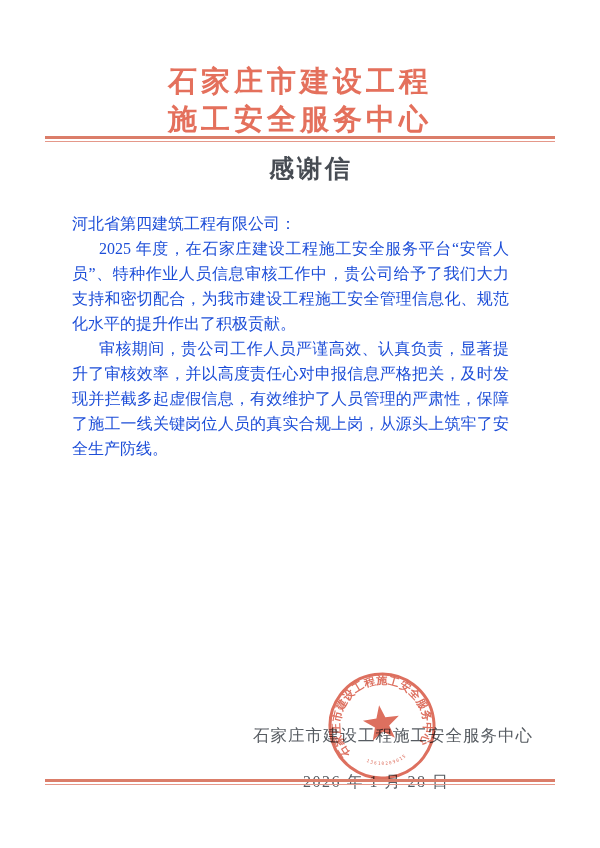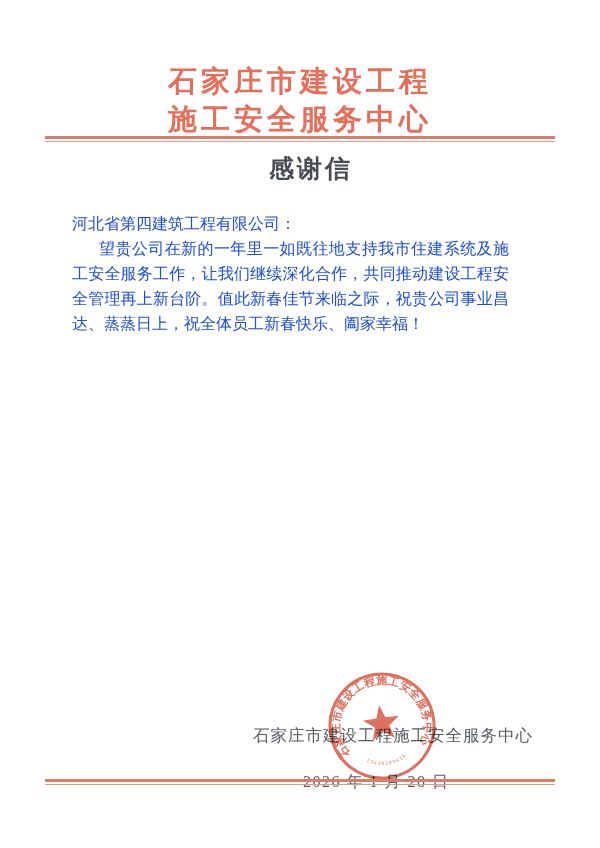--- a/index.html
+++ b/index.html
@@ -85,21 +85,22 @@
 <div class="page">
 
   <div class="org-title line1">石家庄市建设工程</div>
   <div class="org-title line2">施工安全服务中心</div>
   <div class="double-rule rule-top"></div>
 
   <h1 class="letter-title">感谢信</h1>
 
   <div class="letter-body">
     <p class="salutation">河北省第四建筑工程有限公司：</p>
-    <p class="para">望贵公司在新的一年里一如既往地支持我市住建系统及施工安全服务工作，让我们继续深化合作，共同推动建设工程安全管理再上新台阶。值此新春佳节来临之际，祝贵公司事业昌达、蒸蒸日上，祝全体员工新春快乐、阖家幸福！</p>
+    <p class="para">2025 年度，在石家庄建设工程施工安全服务平台“安管人员”、特种作业人员信息审核工作中，贵公司给予了我们大力支持和密切配合，为我市建设工程施工安全管理信息化、规范化水平的提升作出了积极贡献。</p>
+    <p class="para">审核期间，贵公司工作人员严谨高效、认真负责，显著提升了审核效率，并以高度责任心对申报信息严格把关，及时发现并拦截多起虚假信息，有效维护了人员管理的严肃性，保障了施工一线关键岗位人员的真实合规上岗，从源头上筑牢了安全生产防线。</p>
   </div>
 
   <div class="signature">石家庄市建设工程施工安全服务中心</div>
   <div class="date">2026 年 1 月 28 日</div>
 
   <svg class="seal" viewBox="0 0 110 110" xmlns="http://www.w3.org/2000/svg">
     <defs>
       <path id="sealTextArc" d="M 20.6 79.1 A 42 42 0 1 1 89.4 79.1" fill="none"></path>
       <path id="sealNumArc" d="M 21.2 74.5 A 39 39 0 0 0 88.8 74.5" fill="none"></path>
     </defs>

